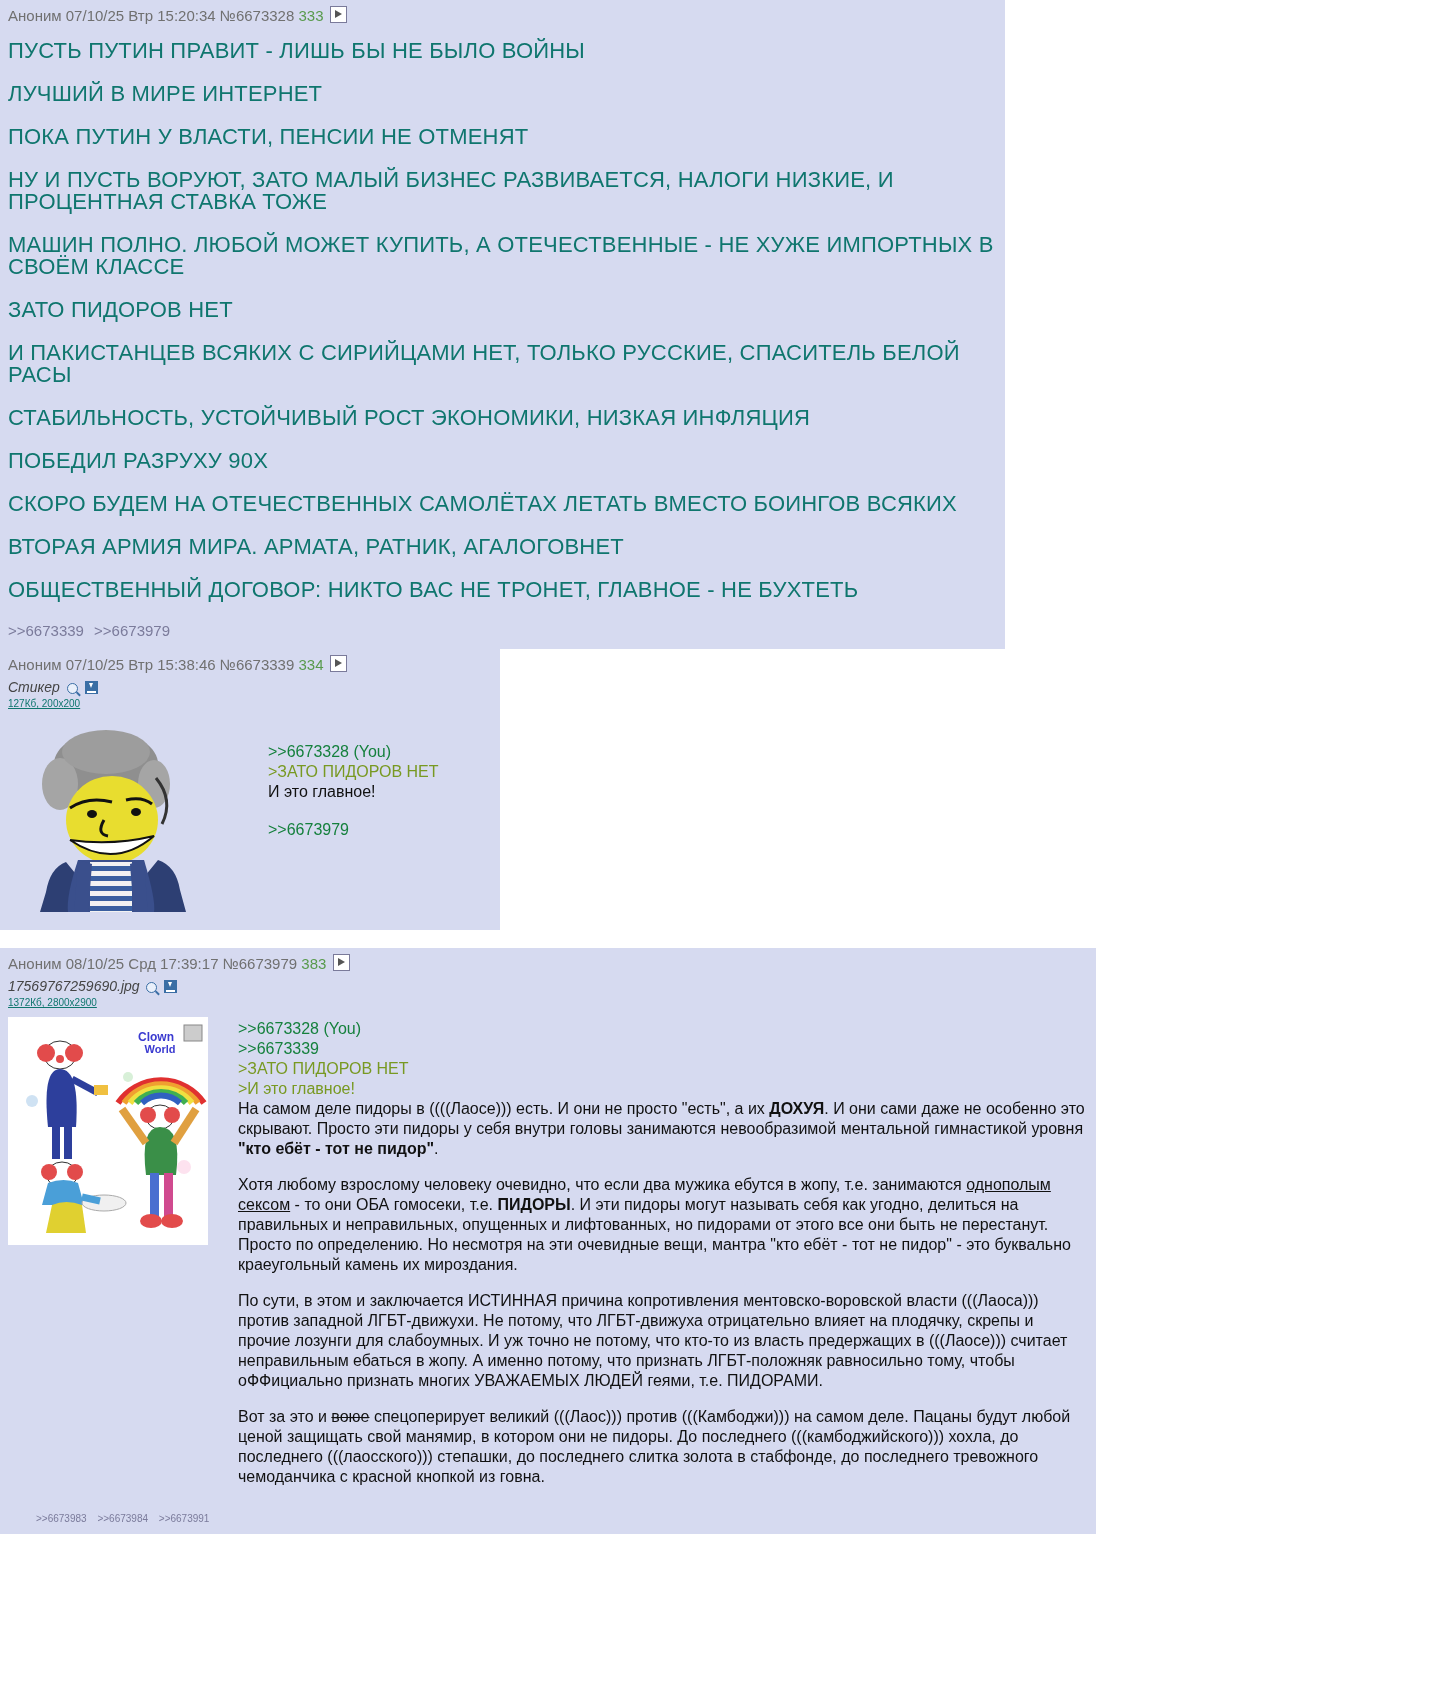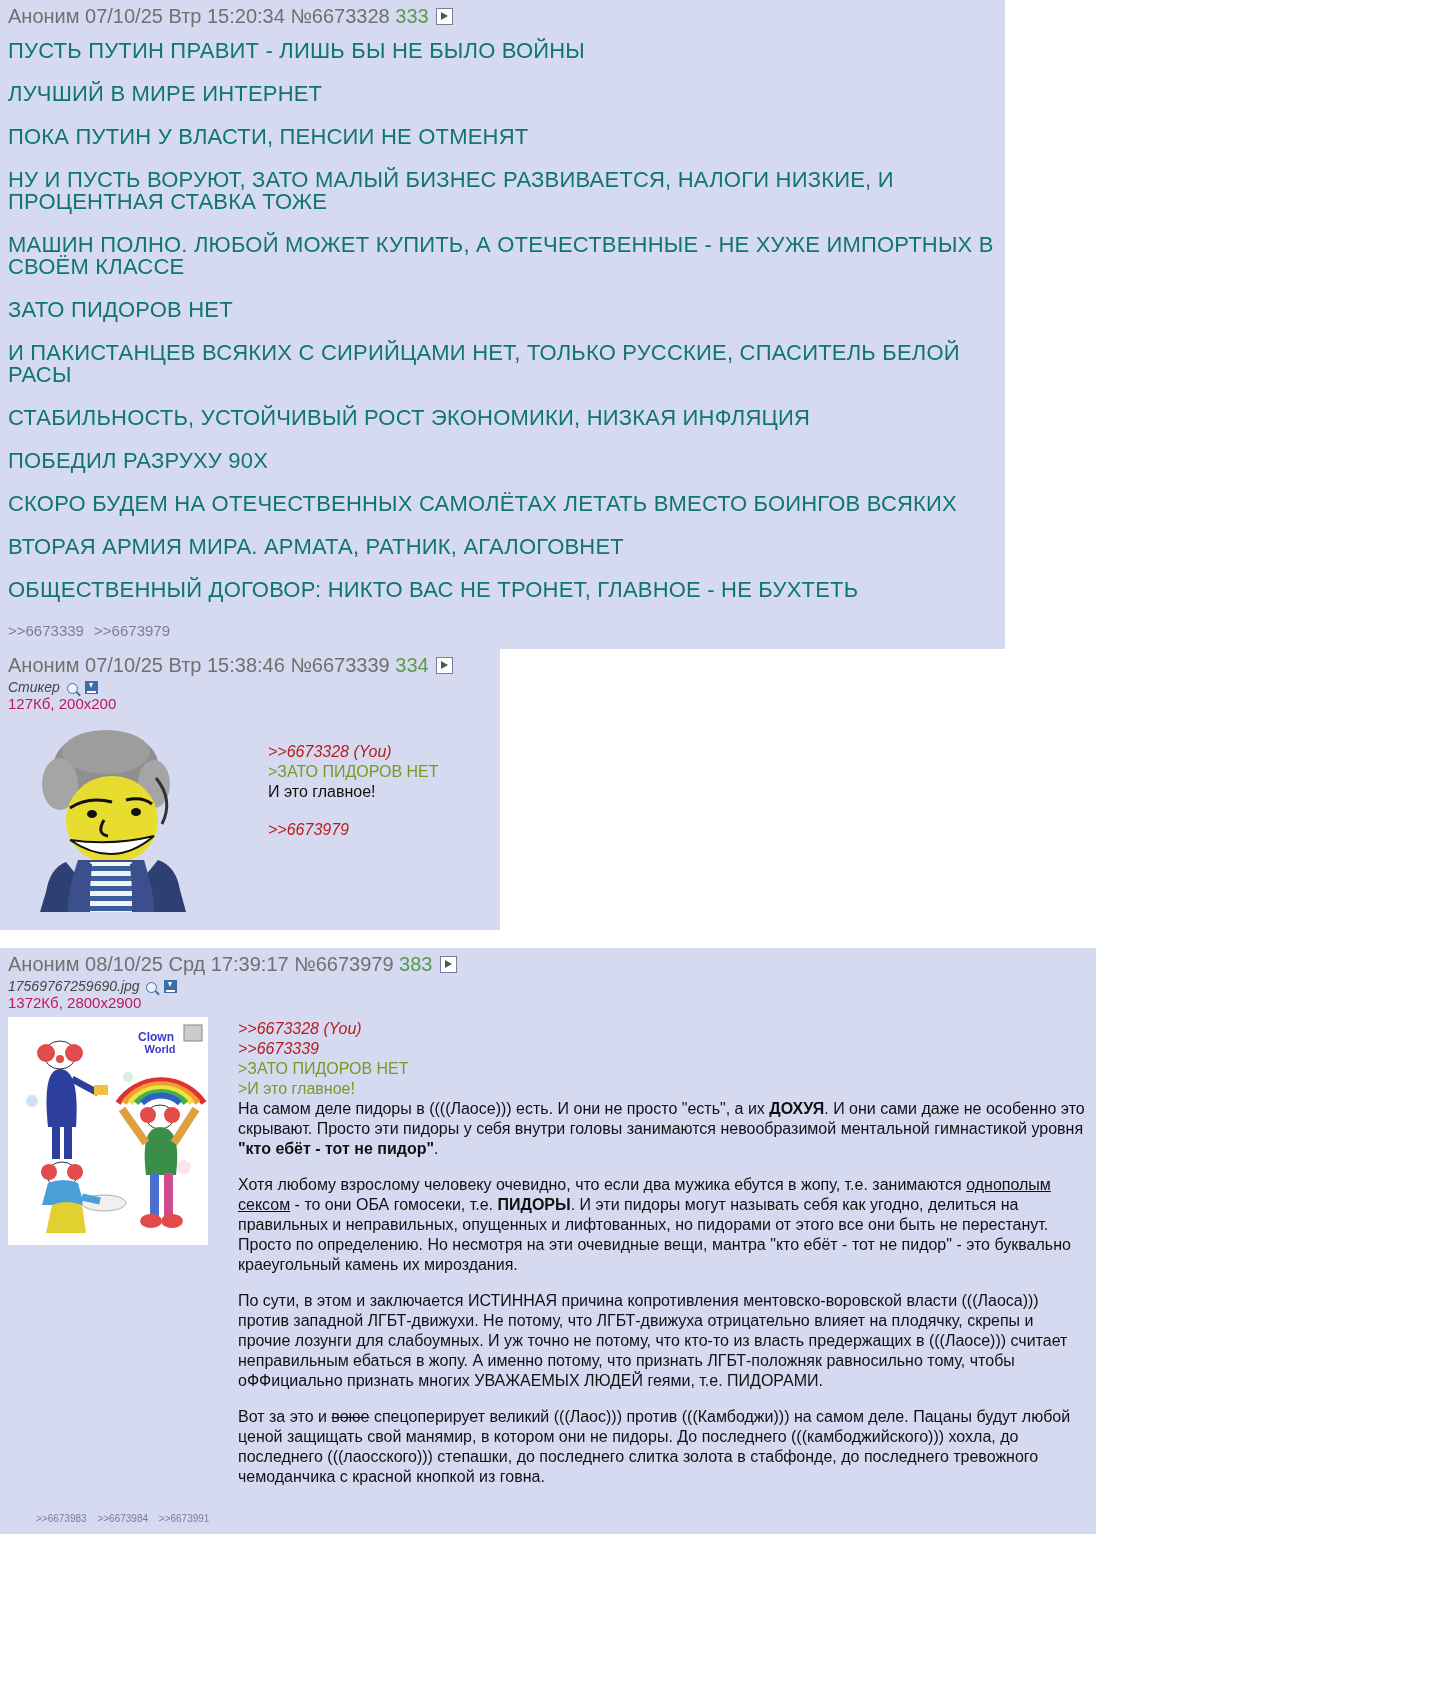--- a/index.html
+++ b/index.html
@@ -16,21 +16,21 @@
   .post {
     background: #d6daf0;
     box-sizing: border-box;
     padding: 6px 8px 10px 8px;
     position: relative;
   }
   .post-op { width: 1005px; }
   .post-reply1 { width: 500px; }
   .post-reply2 { width: 1096px; }
   .post-header {
-    font-size: 20px;
+    font-size: 15px;
     color: #707070;
     white-space: nowrap;
     line-height: 20px;
     margin-bottom: 2px;
   }
   .post-header .num-link {
     color: #707070;
     text-decoration: none;
     cursor: pointer;
   }
@@ -80,24 +80,25 @@
   }
   .file-info {
     font-size: 14px;
     color: #444;
     line-height: 17px;
     font-style: italic;
     margin-top: 4px;
   }
   .file-info .fname { font-style: italic; }
   .file-meta {
-    font-size: 15px;
-    color: #be185d;
+    font-size: 10px;
+    color: #0f766e;
     font-style: normal;
     line-height: 16px;
+    text-decoration: underline;
   }
   .mini-icon {
     display: inline-block;
     width: 13px;
     height: 13px;
     vertical-align: -2px;
     margin-left: 3px;
     cursor: pointer;
   }
   .icon-search {
@@ -137,24 +138,23 @@
   .thumb-box {
     flex: none;
     font-weight: bold;
   }
   .msg {
     font-size: 16px;
     color: #111;
     line-height: 20px;
   }
   .msg .quotelink {
-    color: #b91c1c;
+    color: #15803d;
     text-decoration: none;
     cursor: pointer;
-    font-style: italic;
   }
   .msg .greentext { color: #789922; }
   .msg p { margin: 0 0 16px 0; }
   .msg .b { font-weight: bold; }
   .msg .u { text-decoration: underline; }
   .msg .s { text-decoration: line-through; }
   .bottom-backlinks {
     font-size: 10px;
     color: #7b7b9b;
     padding: 10px 0 0 28px;

